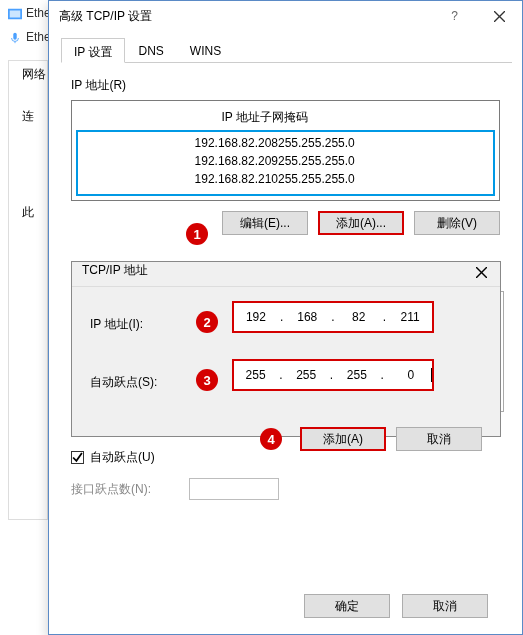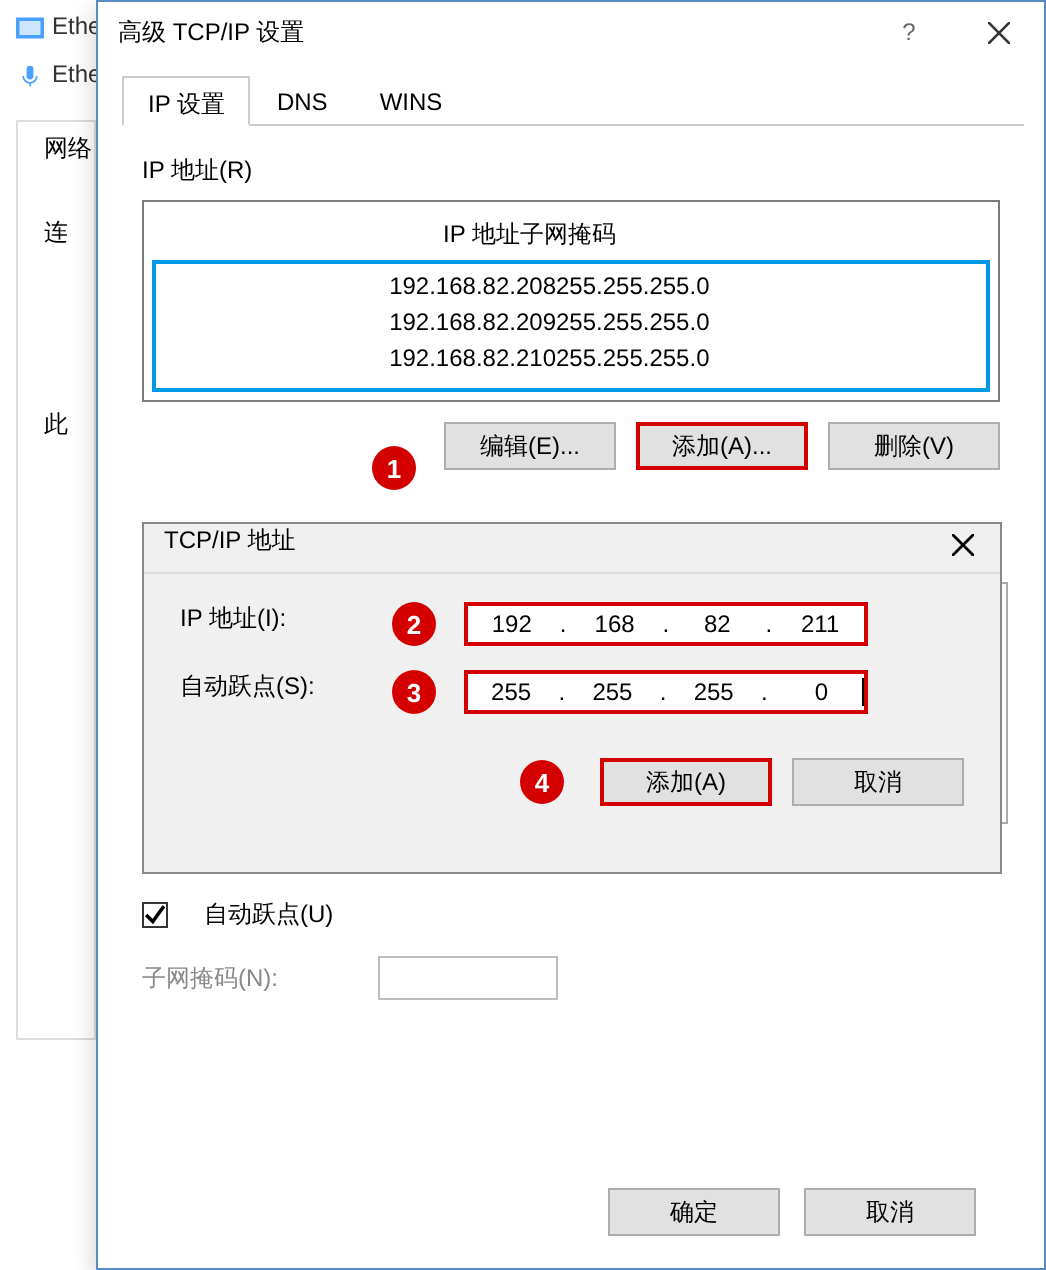--- a/index.html
+++ b/index.html
@@ -149,28 +149,28 @@
   .subdialog .x {
     width:26px; height:20px;
     display:flex; align-items:center; justify-content:center;
     font-size:14px;
   }
   .subbody {
     padding: 14px 18px 10px 18px;
   }
   .frow {
     display:flex;
-    align-items:flex-start;
-    margin-bottom: 12px;
+    align-items:flex-end;
+    margin-bottom: 26px;
     position:relative;
   }
   .frow .flabel { width: 106px; }
   .ipfield {
     border:1px solid #7a7a7a;
-    height:22px;
+    height:32px;
     width:200px;
     background:#fff;
     display:flex; align-items:center;
     font-size:12px;
     position:relative;
   }
   .ipfield.redbox { width:202px; }
   .oct {
     width: 46px; text-align:center;
     border:none; outline:none;
@@ -191,21 +191,21 @@
   }
   
   .autometric {
     position:absolute;
     left: 22px;
     top: 448px;
   }
   .checkbox {
     display:inline-flex;
     align-items:center;
-    gap:18px;
+    gap:6px;
   }
   .chk {
     width:13px;height:13px;border:1px solid #333;background:#fff;
     display:inline-flex;align-items:center;justify-content:center;
     font-size:11px;line-height:1;
   }
   .metricrow {
     display:flex; align-items:center;
     margin-top:12px; gap:8px;
   }
@@ -361,21 +361,21 @@
   <div class="autometric">
     <label class="checkbox">
       <span class="chk">
         <svg width="11" height="11" viewBox="0 0 10 10">
             <polyline points="1,5 4,8 9,1" fill="none" stroke="#000" stroke-width="1.6"></polyline>
           </svg>
       </span>
       <span>自动跃点(U)</span>
     </label>
     <div class="metricrow">
-      <div class="lbl">子网掩码(N):</div>
+      <div class="lbl">接口跃点数(N):</div>
       <div class="inp"></div>
     </div>
   </div>
 
   <div class="footer">
     <div class="btn" style="min-width:86px;">确定</div>
     <div class="btn" style="min-width:86px;">取消</div>
   </div>
 </div>
 

